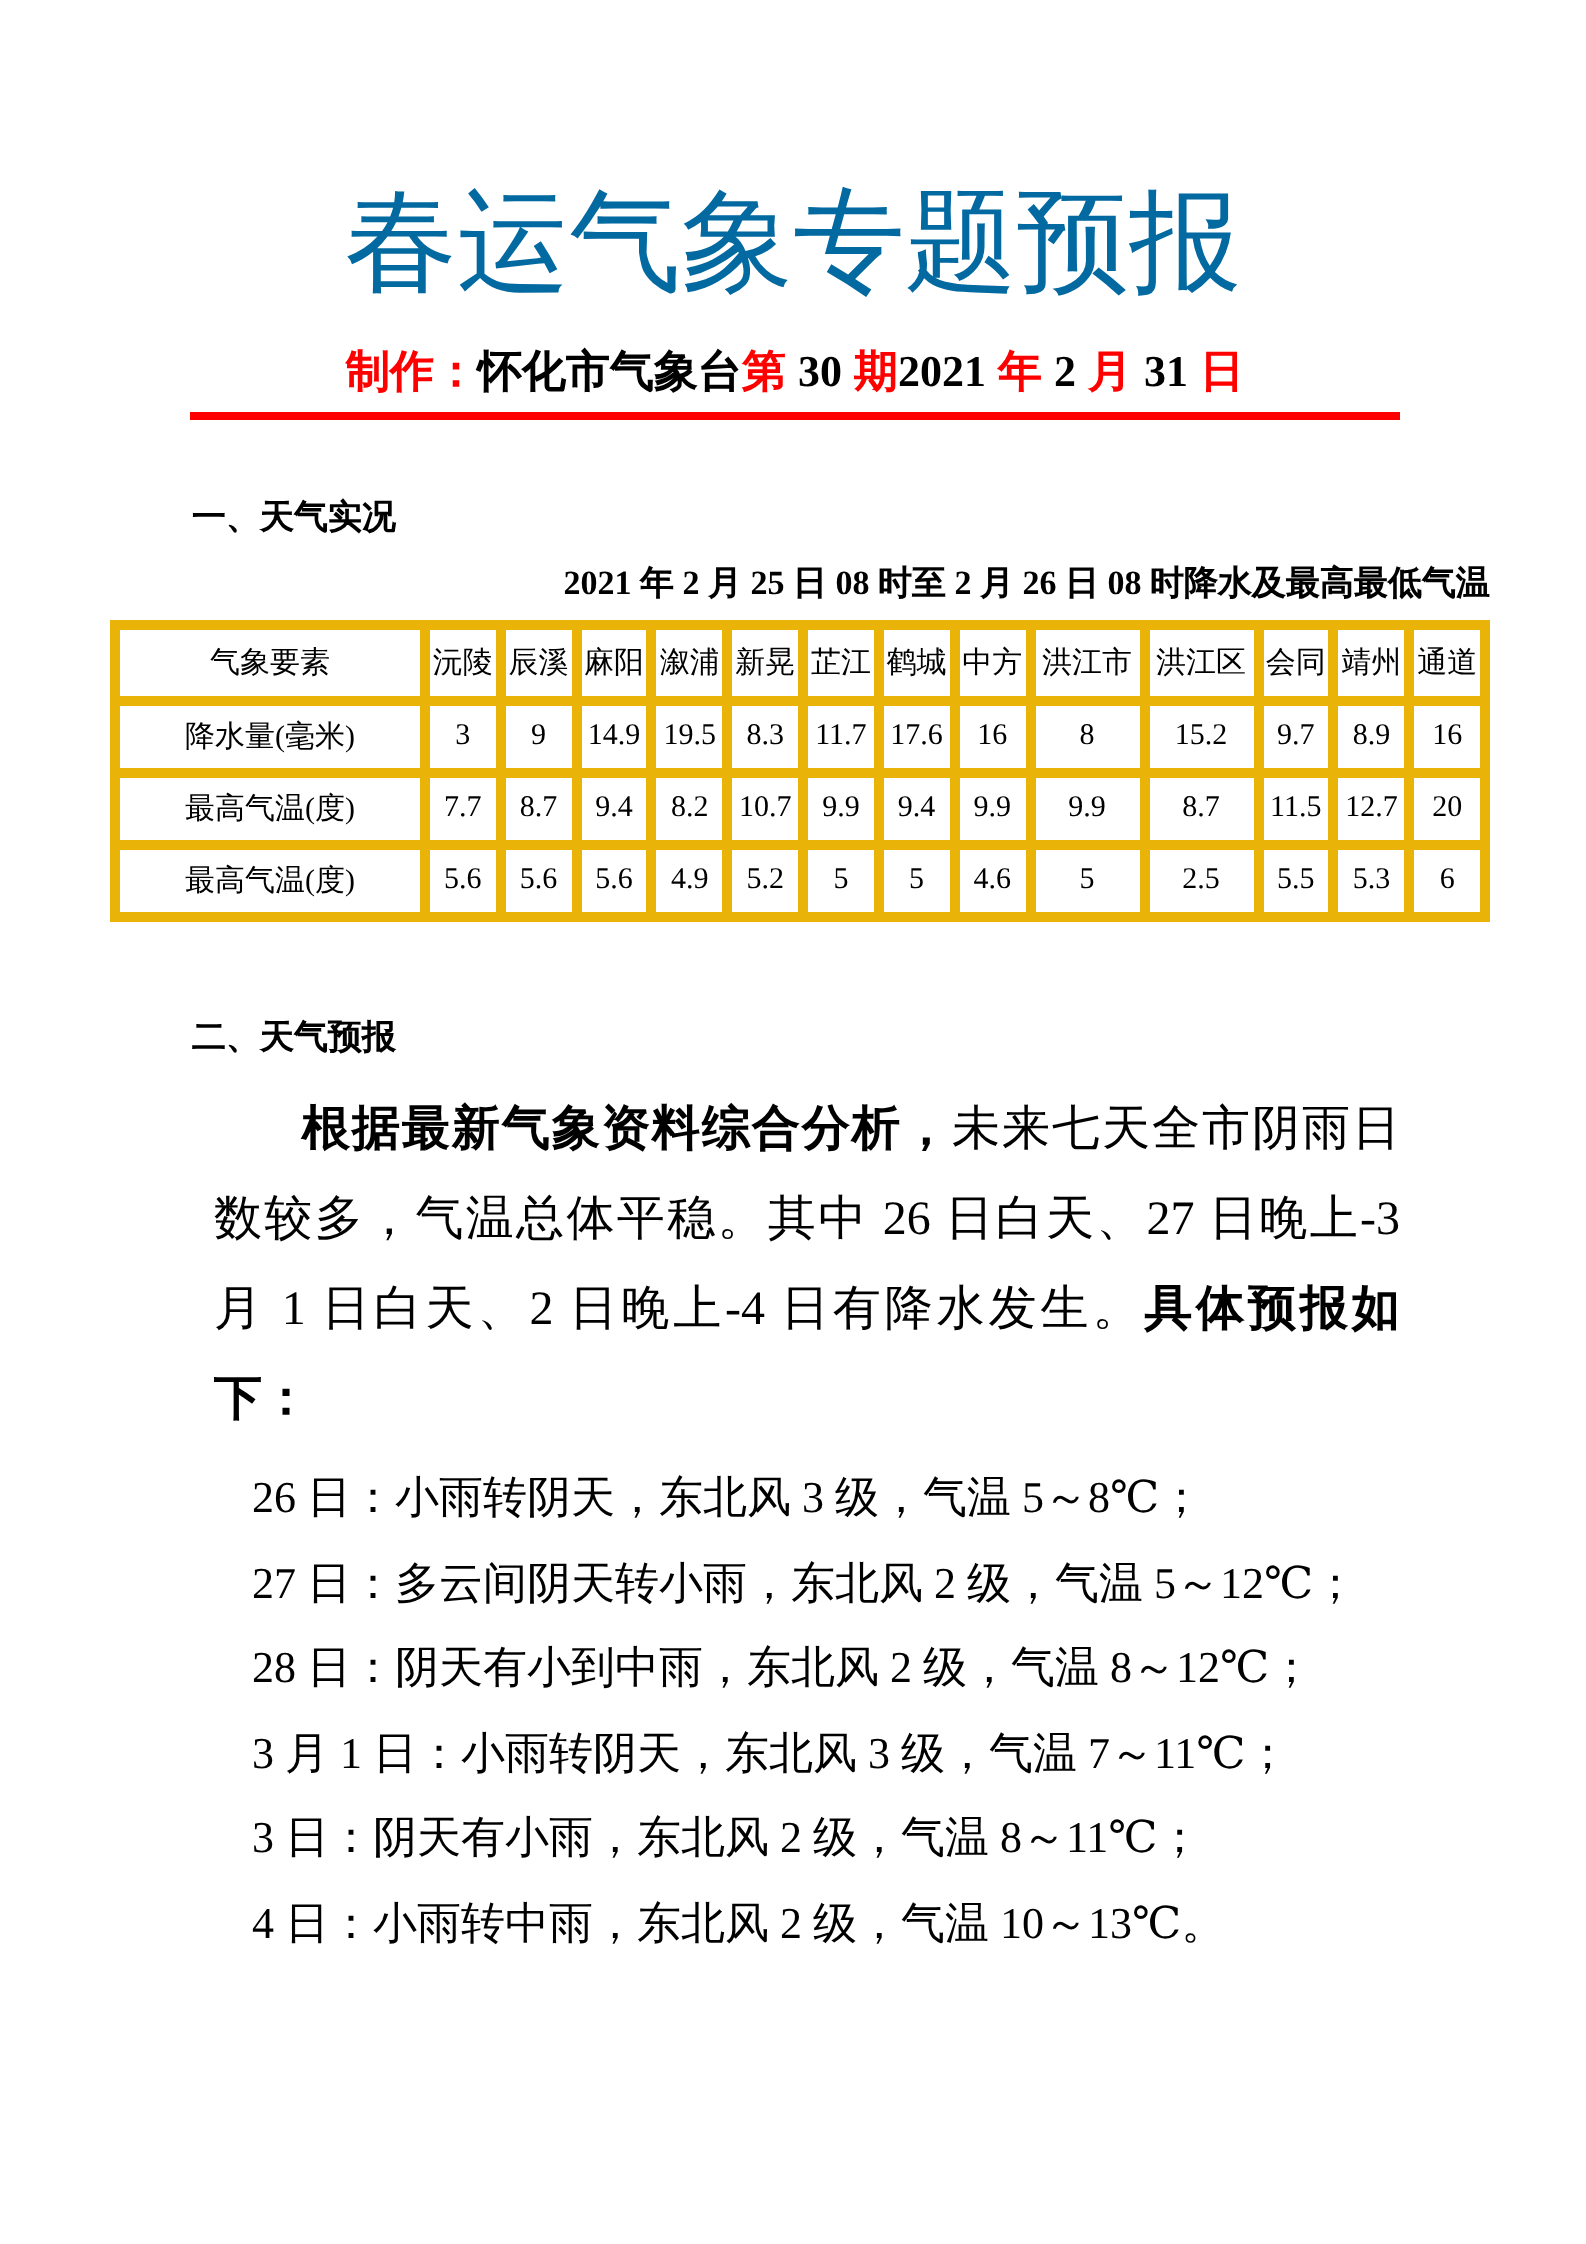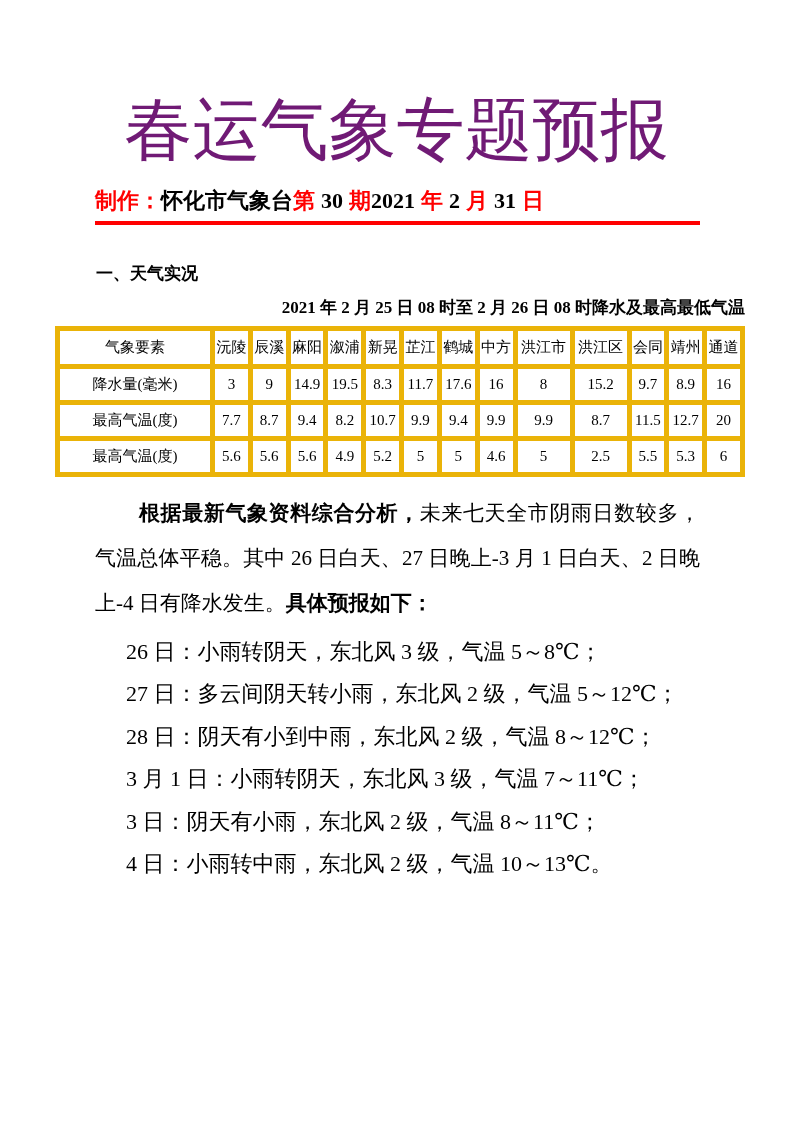--- a/index.html
+++ b/index.html
@@ -18,30 +18,30 @@
     color: #000000;
   }
   .content {
     padding: 0 93px 0 95px;
   }
   
   .doc-title {
     margin: 0;
     padding-top: 86px;
     text-align: center;
-    font-size: 68px;
+    font-size: 56px;
     font-weight: 400;
     line-height: 1.3;
-    color: #701a75;
+    color: #0369a1;
     letter-spacing: 0px;
     white-space: nowrap;
   }
   .info-row {
     display: flex;
-    justify-content: flex-start;
+    justify-content: center;
     align-items: baseline;
     margin-top: 12px;
     font-size: 22px;
     font-weight: 700;
   }
   .red-text { color: #ff0000; }
   .black-text { color: #000000; }
   .issue-group, .date-group {
     display: inline-flex;
     gap: 6px;
@@ -84,22 +84,22 @@
     border: 5px solid #eab308;
     padding: 0 1px;
     height: 31px;
     font-weight: 400;
     overflow: hidden;
     white-space: nowrap;
   }
   table.weather th { height: 33px; }
   
   .intro-para {
-    margin: 14px 0 0 0;
-    font-size: 21px;
+    margin: 14px 0 0 12px;
+    font-size: 24px;
     line-height: 45px;
     text-align: justify;
     text-indent: 44px;
   }
   .bold { font-weight: 700; }
   .forecast-list {
     margin-top: 5px;
     padding-left: 31px;
   }
   .forecast-item {
@@ -221,20 +221,21 @@
               <td>5</td>
               <td>2.5</td>
               <td>5.5</td>
               <td>5.3</td>
               <td>6</td>
             </tr>
           </tbody>
       </table>
     </div>
 
+    <h2 class="section-heading section-2-heading">二、天气预报</h2>
 
     <p class="intro-para"><span class="bold">根据最新气象资料综合分析，</span><span>未来七天全市阴雨日数较多，气温总体平稳。其中 26 日白天、27 日晚上-3 月 1 日白天、2 日晚上-4 日有降水发生。</span><span class="bold">具体预报如下：</span></p>
 
     <div class="forecast-list">
       <div class="forecast-item">26 日：小雨转阴天，东北风 3 级，气温 5～8℃；</div>
       <div class="forecast-item">27 日：多云间阴天转小雨，东北风 2 级，气温 5～12℃；</div>
       <div class="forecast-item">28 日：阴天有小到中雨，东北风 2 级，气温 8～12℃；</div>
       <div class="forecast-item">3 月 1 日：小雨转阴天，东北风 3 级，气温 7～11℃；</div>
       <div class="forecast-item">3 日：阴天有小雨，东北风 2 级，气温 8～11℃；</div>
       <div class="forecast-item">4 日：小雨转中雨，东北风 2 级，气温 10～13℃。</div>

